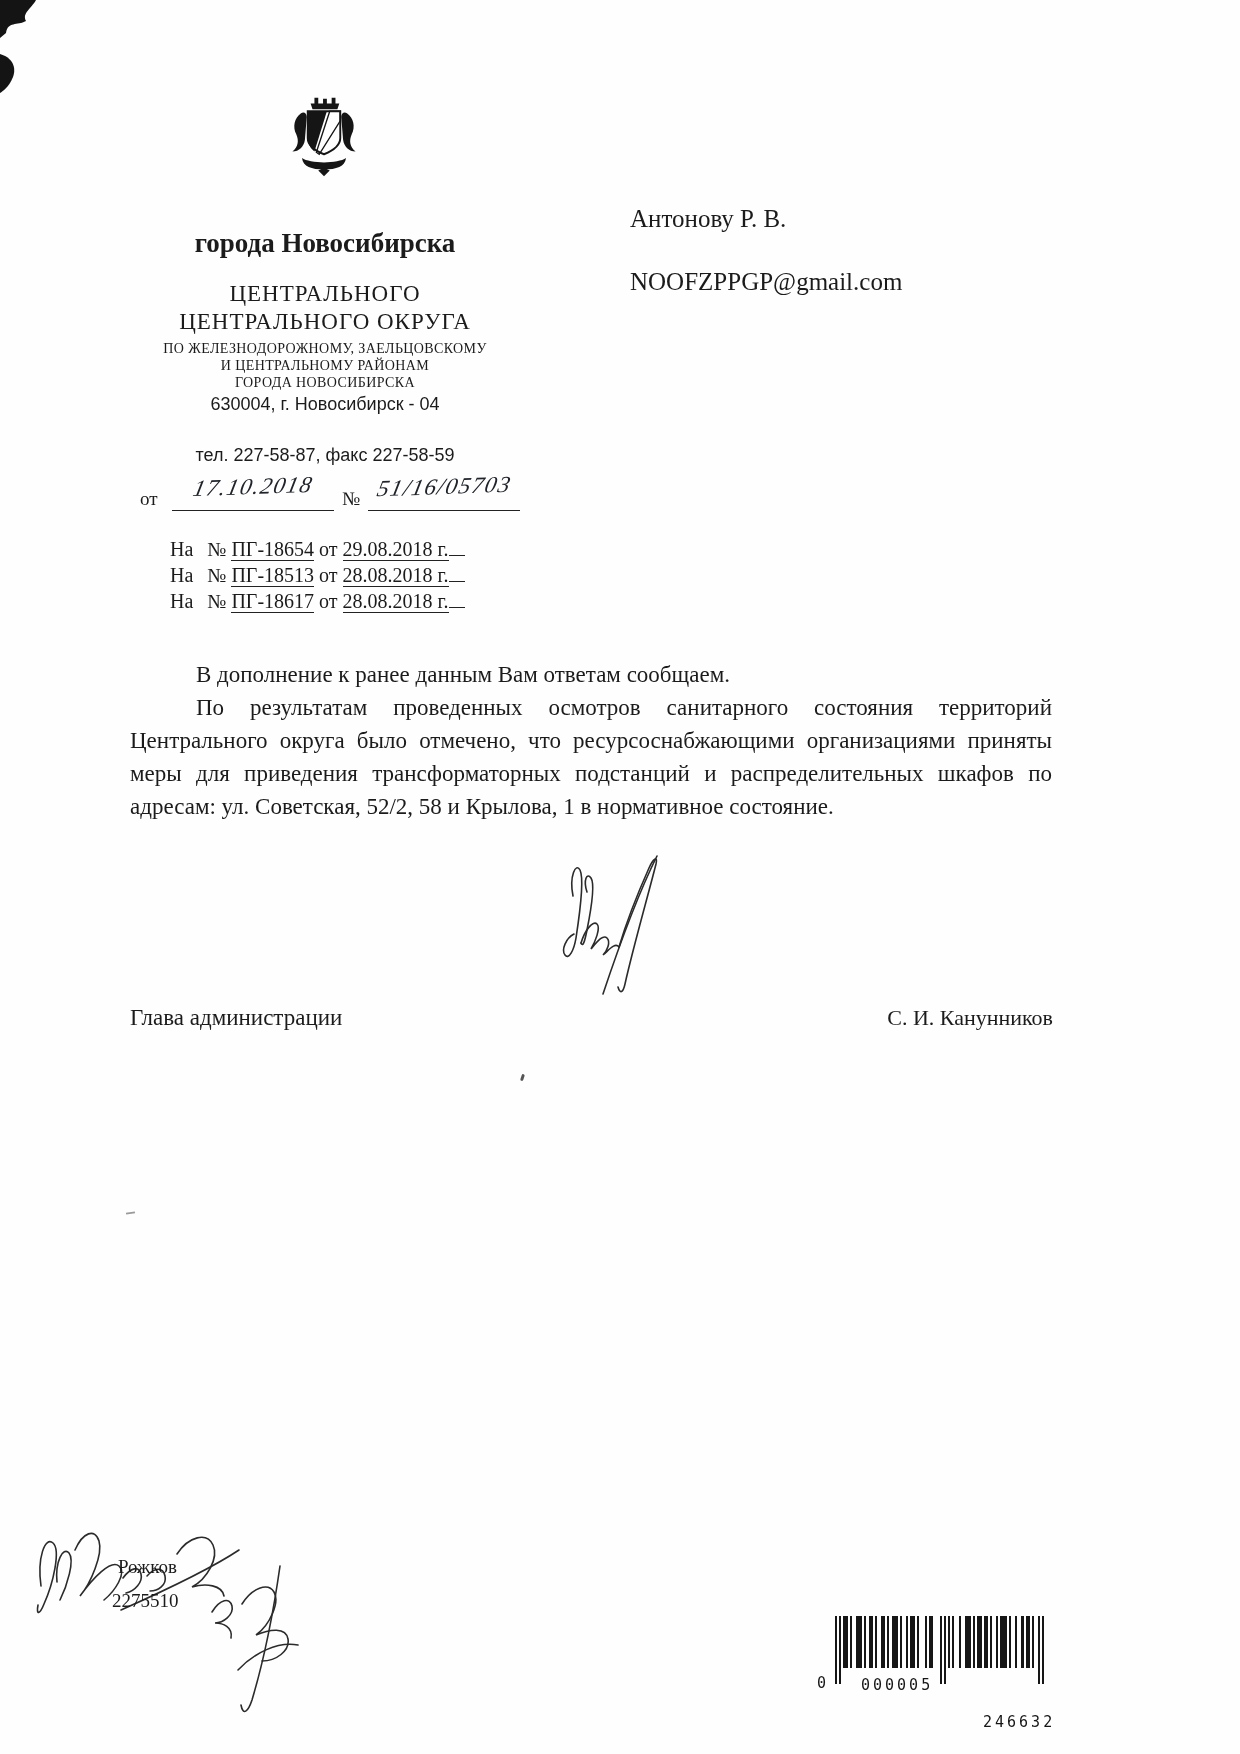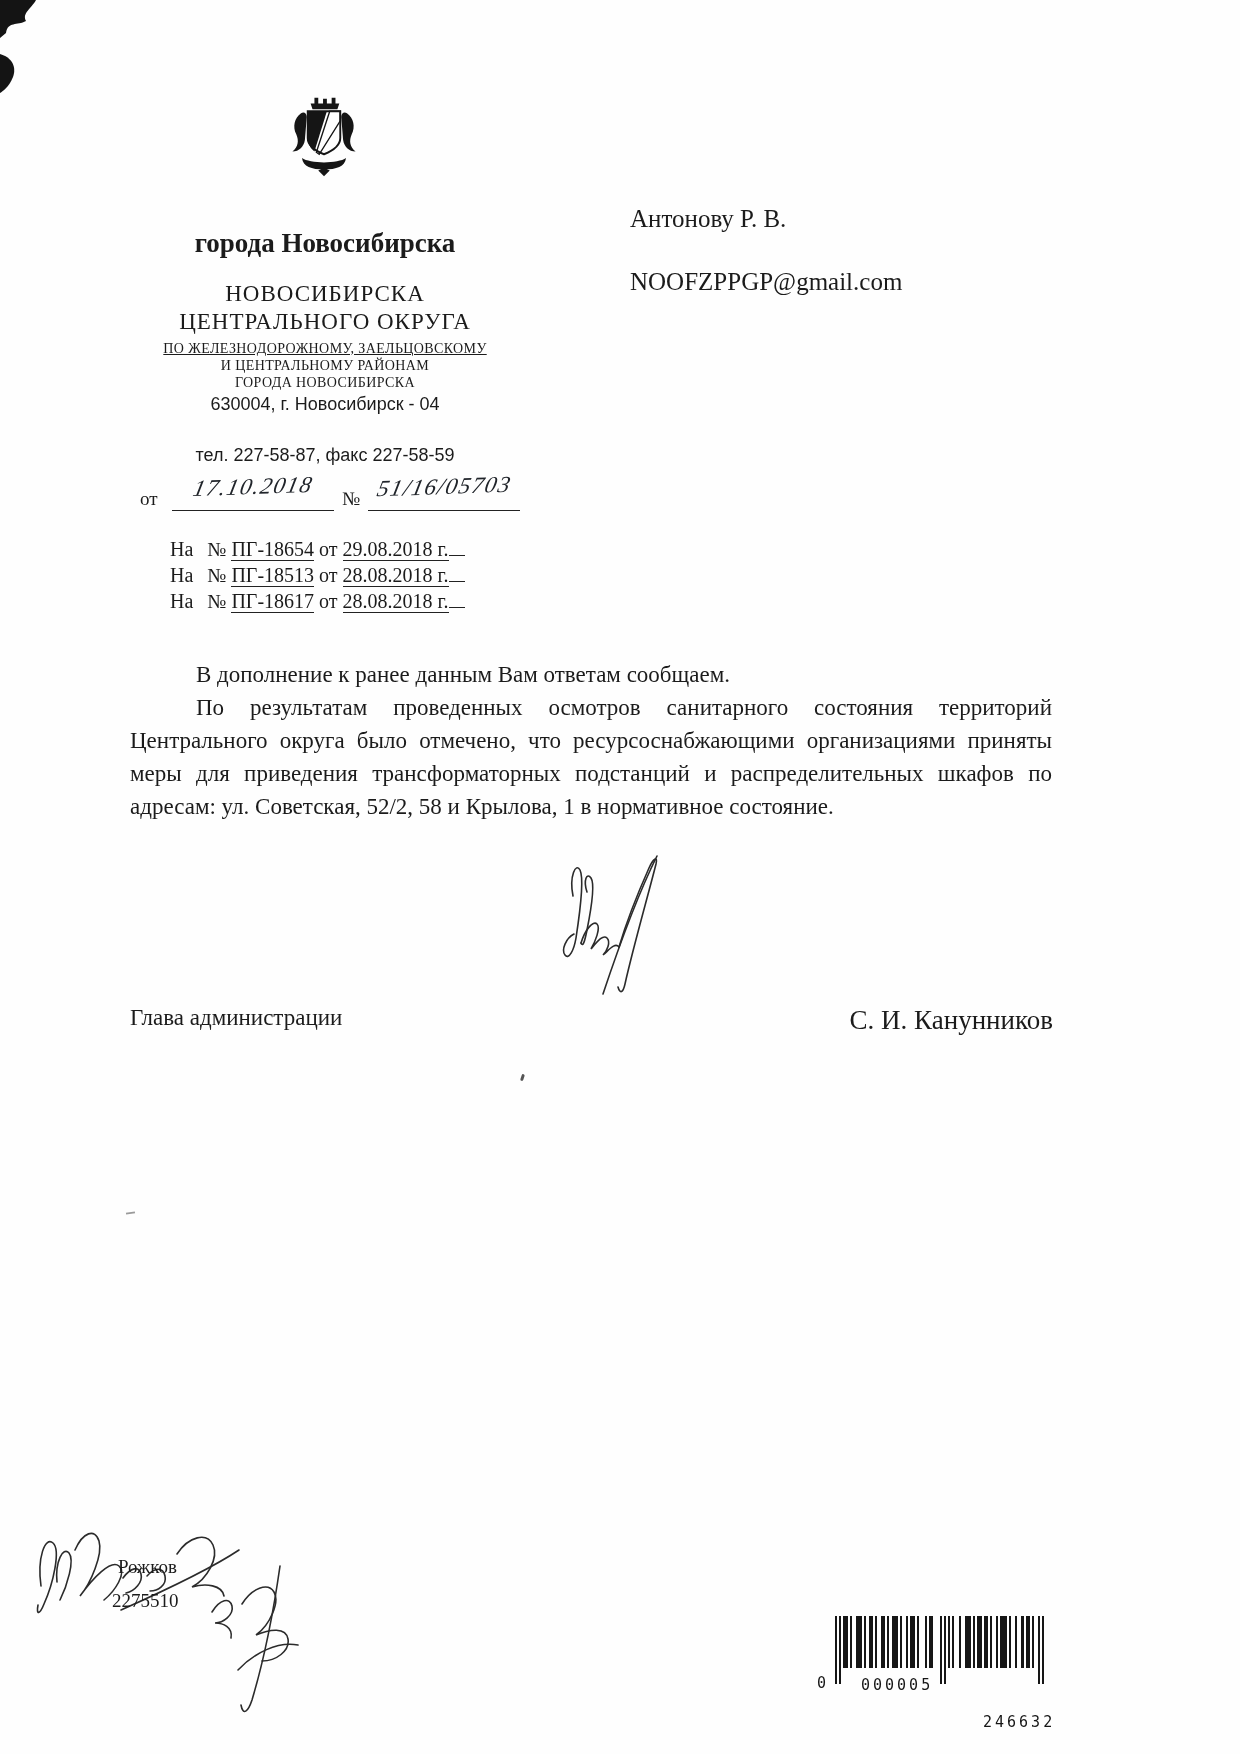--- a/index.html
+++ b/index.html
@@ -12,21 +12,21 @@
     overflow:hidden;
   }
   .abs{position:absolute;}
   
   .head-col{left:105px;width:440px;text-align:center;}
   .org-top{top:188px;font-size:30px;font-weight:bold;letter-spacing:13px;}
   .org-city{top:228px;font-size:27px;font-weight:bold;}
   .dept1{top:281px;font-size:23px;letter-spacing:1px;}
   .dept2{top:309px;font-size:23px;letter-spacing:1px;}
   .small-caps{font-size:14px;letter-spacing:.4px;}
-  .sc1{top:341px;text-decoration:underline;} .sc2{top:358px;} .sc3{top:375px;}
+  .sc1{top:341px;} .sc2{top:358px;} .sc3{top:375px;}
   .addr{font-family:"Liberation Sans", sans-serif;font-size:18px;}
   .ad1{top:394px;} .ad2{top:420px;} .ad3{top:445px;}
   
   .meta-label{font-size:19px;}
   .hw-box{border-bottom:1.6px solid #222;height:36px;text-align:center;}
   .handwritten{
     font-style:italic;
     font-size:23px;
     letter-spacing:1.5px;
     color:#20242a;
@@ -41,21 +41,21 @@
   .refs .tail{display:inline-block;width:16px;}
   
   .recipient{left:630px;top:205px;font-size:25px;}
   .email{left:630px;top:268px;font-size:25px;}
   
   .body-text{left:130px;top:658px;width:922px;font-size:23px;line-height:33px;}
   .body-text p{margin:0;text-indent:66px;}
   .body-text p.just{text-align:justify;}
   
   .sig-title{left:130px;top:1005px;font-size:23px;}
-  .sig-name{right:187px;top:1005px;font-size:27px;}
+  .sig-name{right:187px;top:1005px;font-size:22px;}
   
   .executor-name{left:118px;top:1556px;font-size:19px;}
   .executor-phone{left:112px;top:1590px;font-size:19px;}
   
   .barcode-wrap{left:815px;top:1616px;width:290px;height:84px;}
   .barcode-bars{position:absolute;left:20px;top:0;display:flex;align-items:flex-start;}
   .barcode-bars .bar{background:#161616;height:52px;}
   .barcode-bars .bar.tall{height:68px;}
   .barcode-bars .space{height:52px;}
   .bc-digit{position:absolute;font-family:"DejaVu Sans Mono", monospace;font-size:15px;letter-spacing:3px;color:#161616;}
@@ -84,21 +84,21 @@
       <path d="M33 18 h20 L40 60 c-4 -3 -7 -8 -7 -14 z"></path>
       <path d="M56 18 h11 v10 L45 63 l-3 -2 z" fill="none" stroke="#151515" stroke-width="1.4"></path>
       <path d="M26 20 c-7 5 -9 14 -5 22 c3 7 2 13 -4 18 c7 0 12 -5 13 -12 l2 -24 c0 -4 -3 -6 -6 -4 z"></path>
       <path d="M74 20 c7 5 9 14 5 22 c-3 7 -2 13 4 18 c-7 0 -12 -5 -13 -12 l-2 -24 c0 -4 3 -6 6 -4 z"></path>
       <path d="M27 67 c8 6 38 6 46 0 c-1 9 -10 12 -23 12 c-13 0 -22 -3 -23 -12 z"></path>
       <path d="M44 80 l6 6 l6 -6 l-6 -3 z"></path>
     </g>
   </svg>
 
   <div class="abs head-col org-city">города Новосибирска</div>
-  <div class="abs head-col dept1">НОВОСИБИРСКА</div>
+  <div class="abs head-col dept1">ЦЕНТРАЛЬНОГО</div>
   <div class="abs head-col dept2">ЦЕНТРАЛЬНОГО ОКРУГА</div>
   <div class="abs head-col small-caps sc1">ПО ЖЕЛЕЗНОДОРОЖНОМУ, ЗАЕЛЬЦОВСКОМУ</div>
   <div class="abs head-col small-caps sc2">И ЦЕНТРАЛЬНОМУ РАЙОНАМ</div>
   <div class="abs head-col small-caps sc3">ГОРОДА НОВОСИБИРСКА</div>
   <div class="abs head-col addr ad1">630004, г. Новосибирск - 04</div>
   <div class="abs head-col addr ad3">тел. 227-58-87, факс 227-58-59</div>
 
   <div class="abs meta-label" style="left:140px;top:488px;">от</div>
   <div class="abs hw-box" style="left:172px;top:474px;width:162px;">
     <span class="handwritten">17.10.2018</span>

